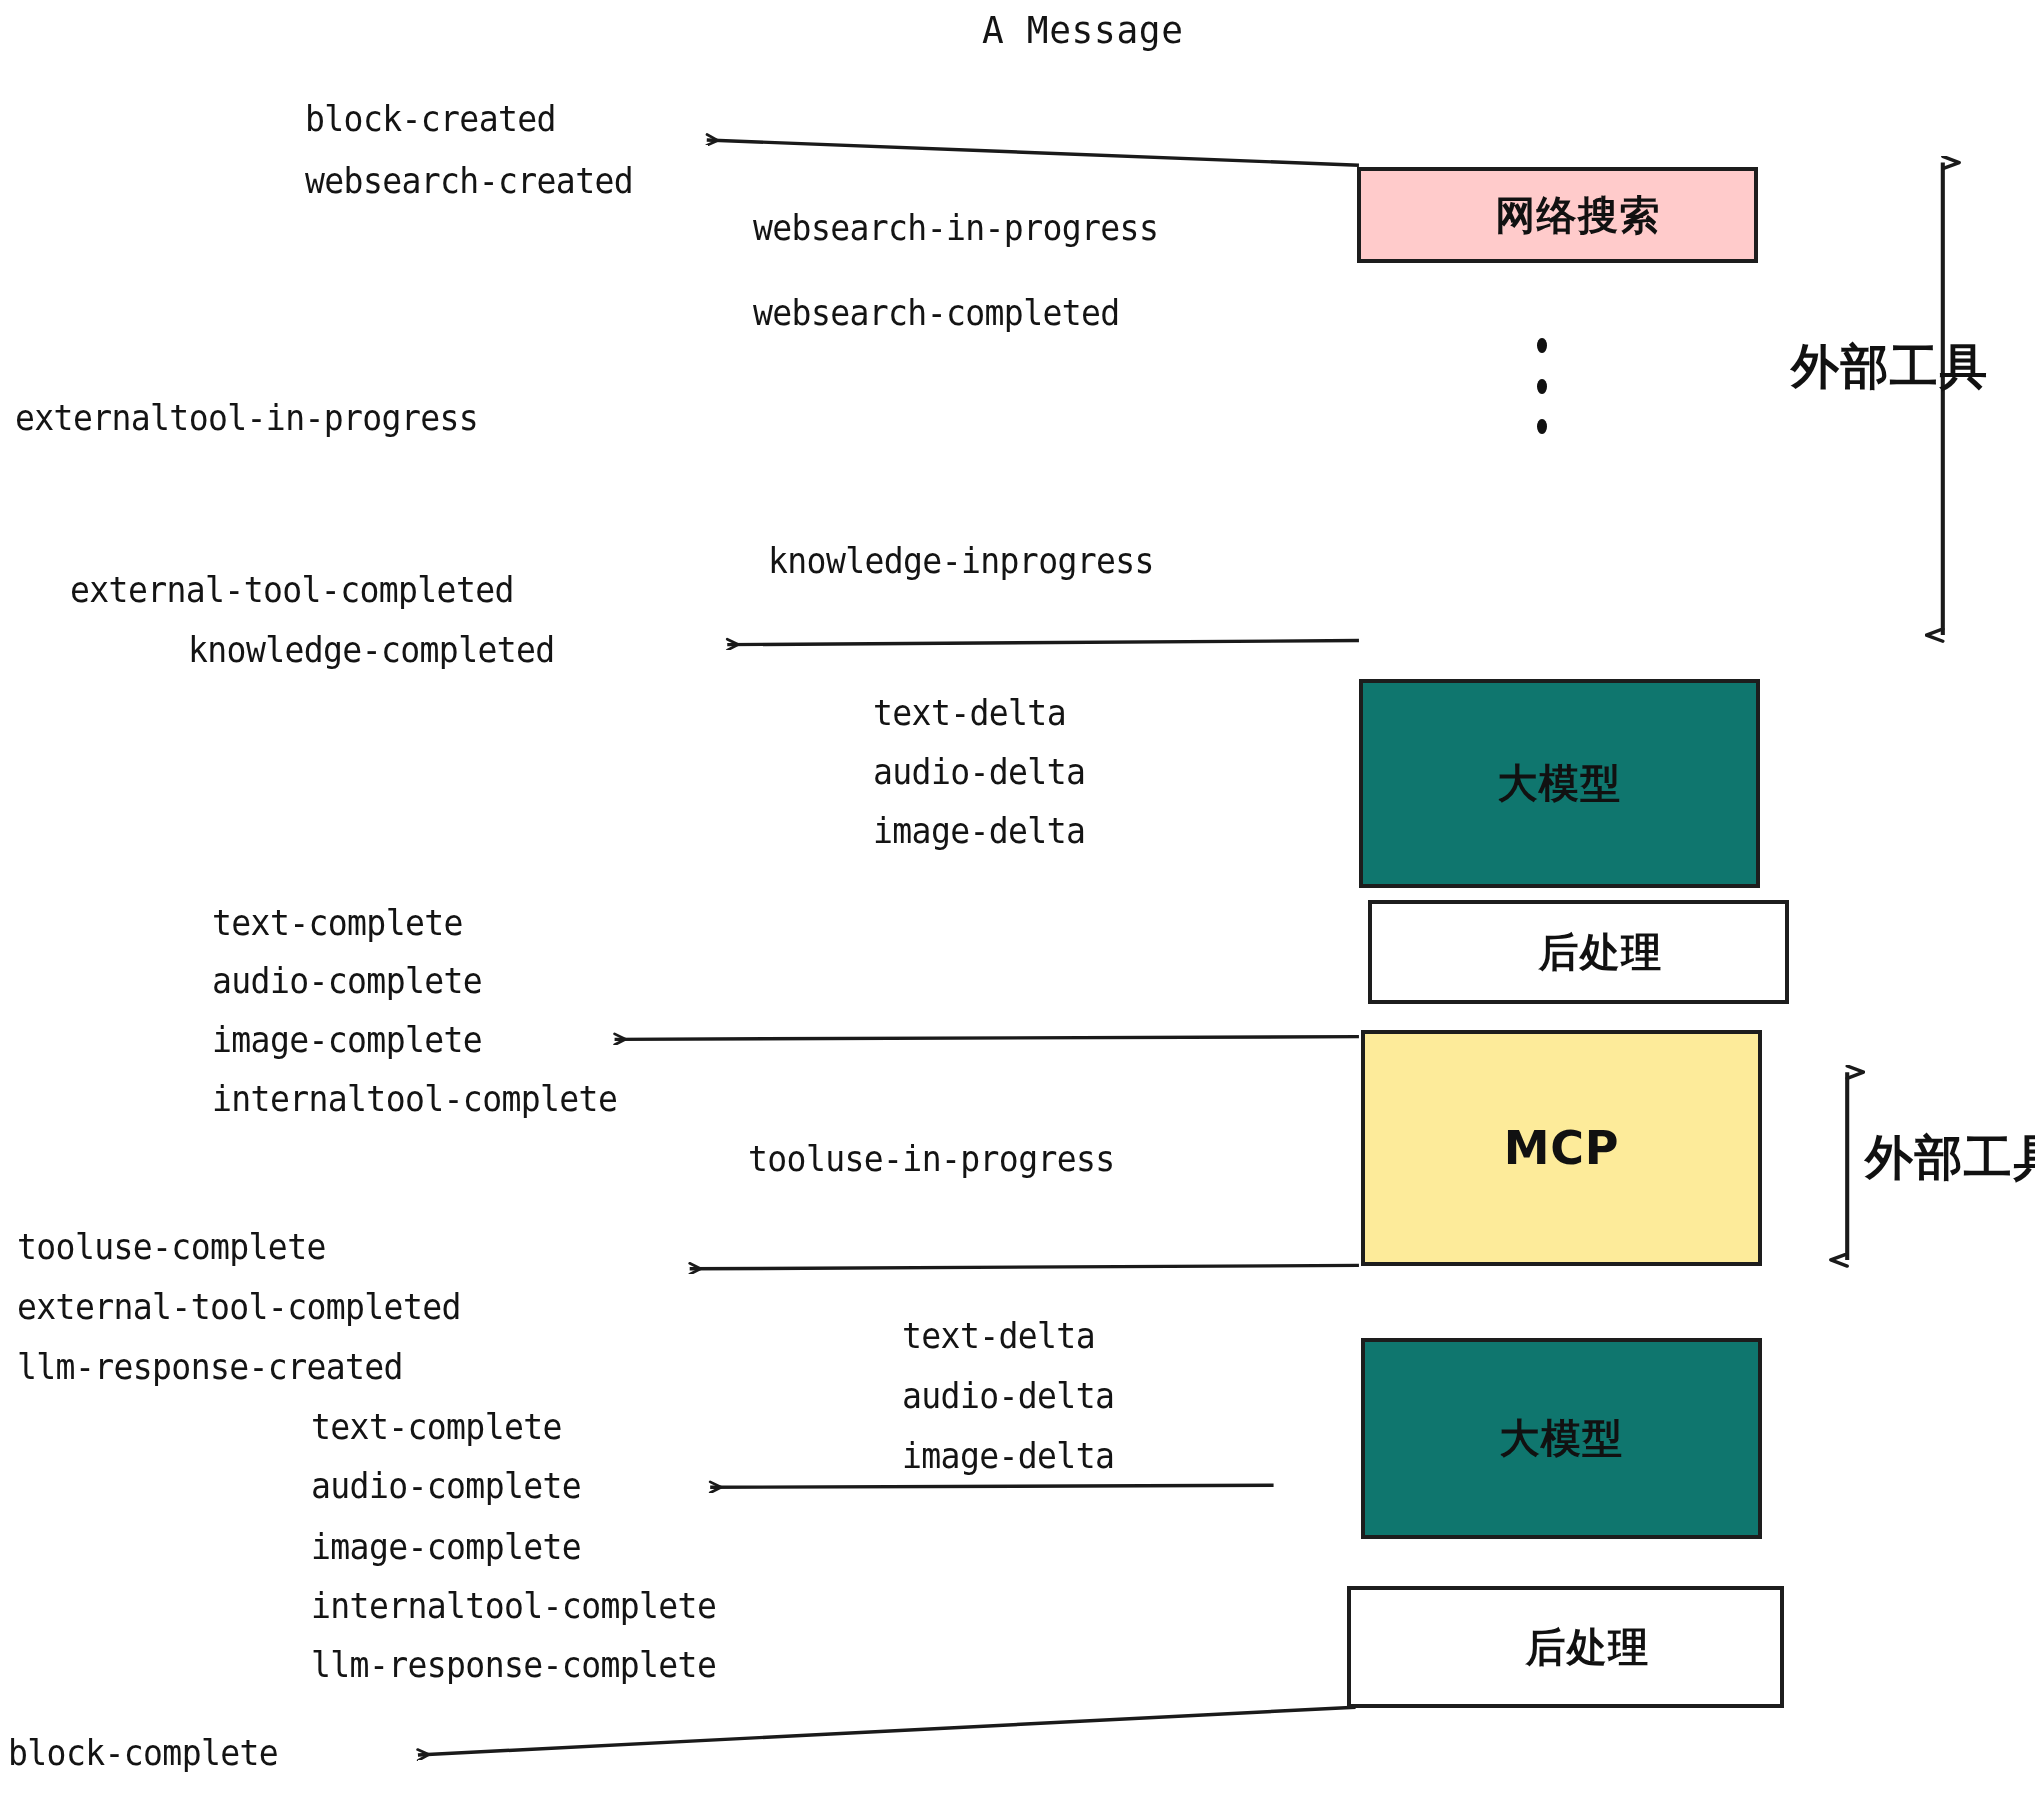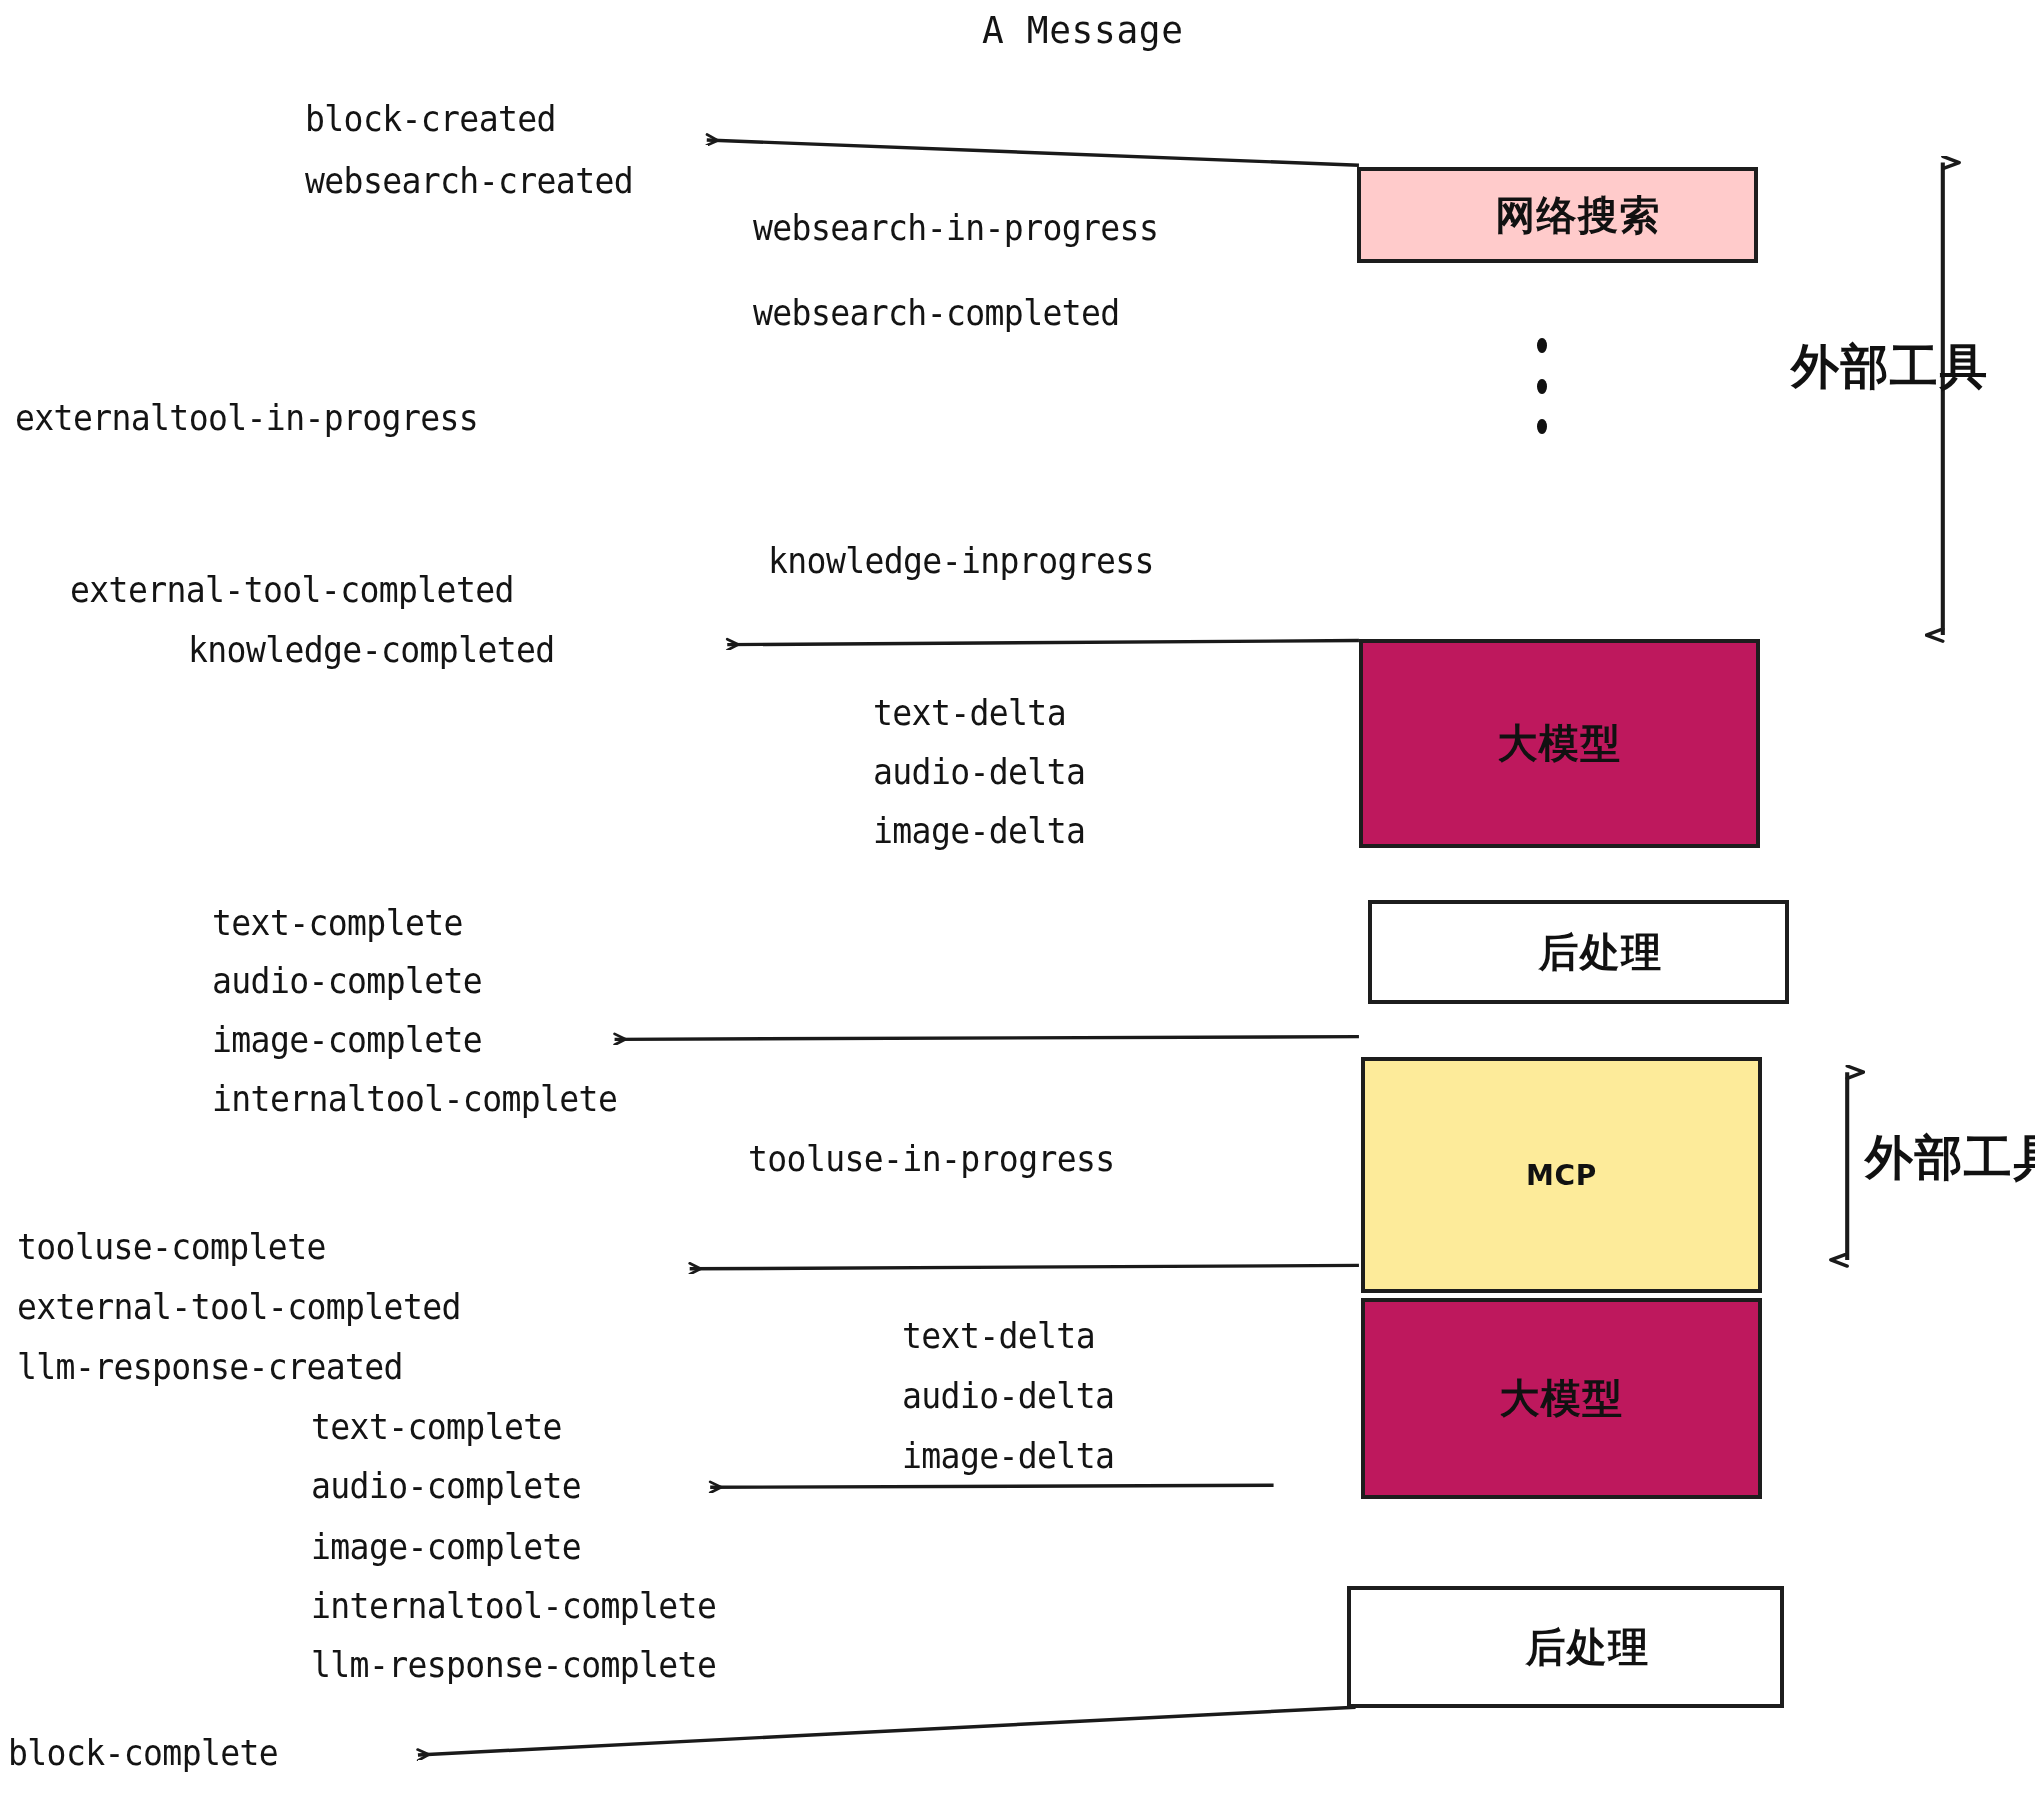--- a/index.html
+++ b/index.html
@@ -46,24 +46,24 @@
     display: flex;
     align-items: center;
     justify-content: center;
     color: #111111;
     font-family: "DejaVu Sans", sans-serif;
     font-weight: 700;
     font-size: 40px;
     letter-spacing: 1.4px;
   }
   .node.pink   { background: #FFCBCB; }
-  .node.green  { background: #be185d; }
+  .node.green  { background: #0f766e; margin-top: 40px; }
   .node.yellow { background: #FDEB9A; }
   .node.white  { background: #ffffff; padding-left: 44px; }
-  .node.latin  { font-size: 28px; letter-spacing: 0.7px; margin-top: 27px; }
+  .node.latin  { font-size: 46px; letter-spacing: 0.7px; }
 
   
   .dots {
     position: absolute;
     display: flex;
     flex-direction: column;
     justify-content: space-between;
     align-items: center;
   }
   .dots i {

